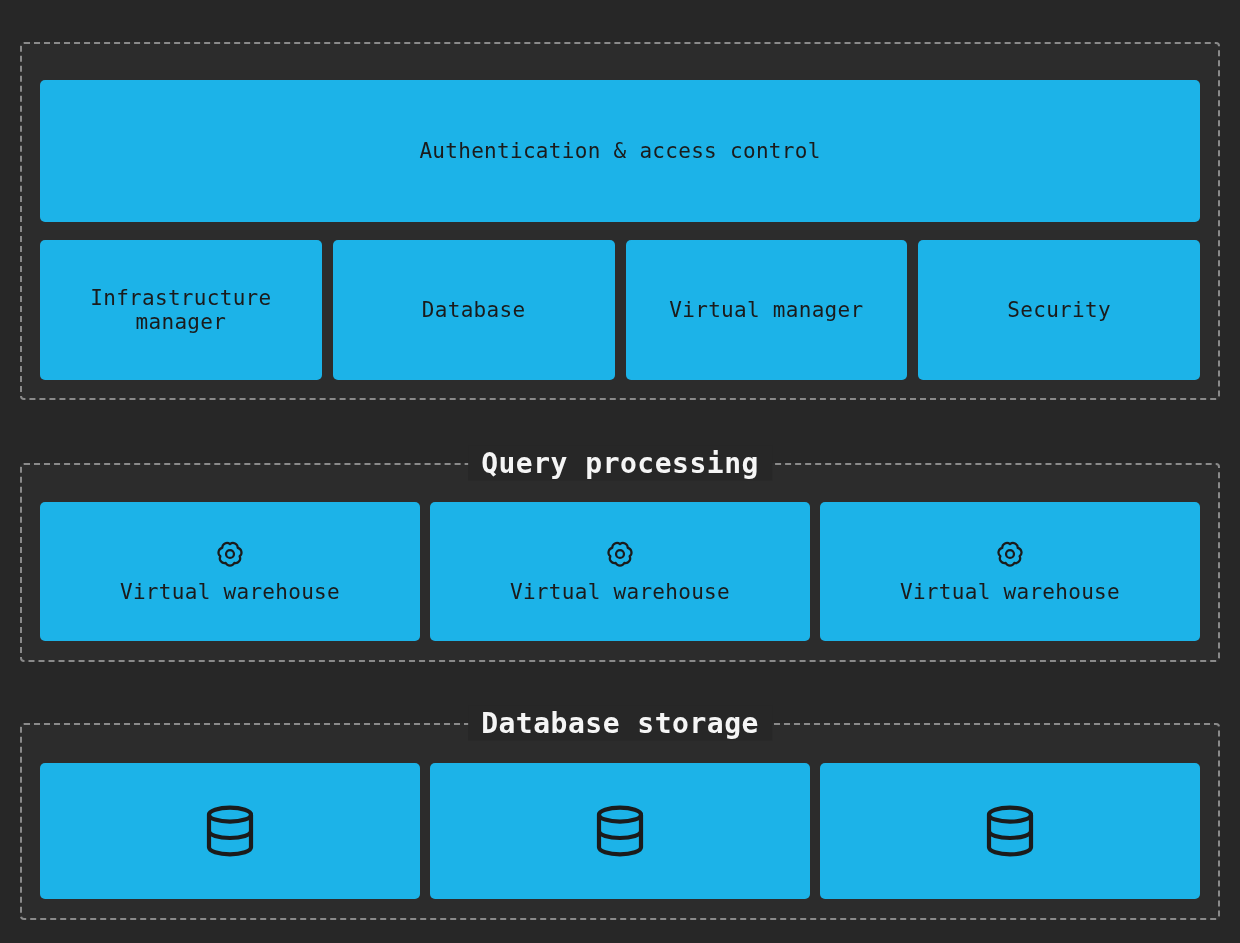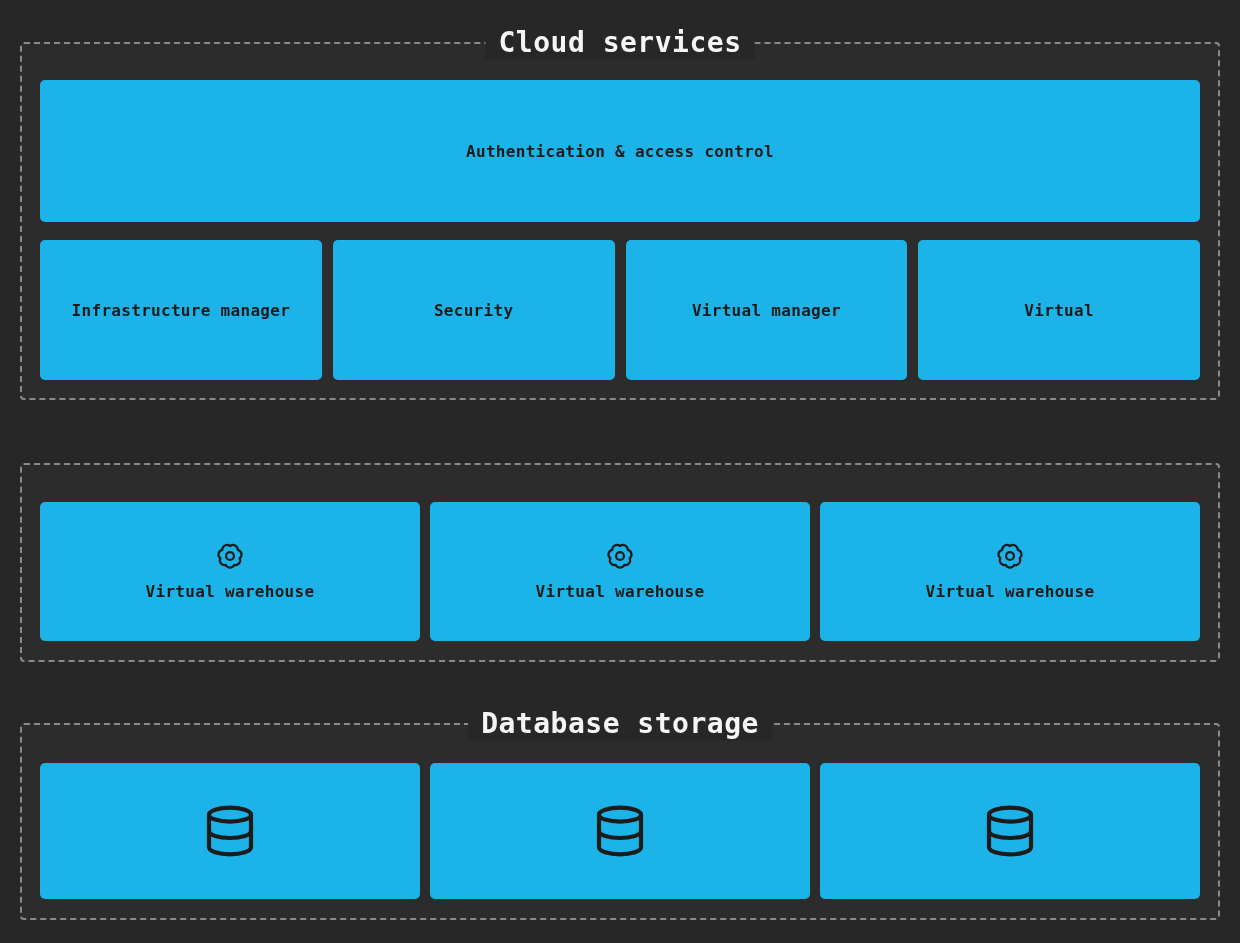--- a/index.html
+++ b/index.html
@@ -44,62 +44,62 @@
     background: #1cb3e8;
     border-radius: 5px;
     color: #1b1b1b;
     display: flex;
     flex-direction: column;
     align-items: center;
     justify-content: center;
     text-align: center;
   }
   .node-label {
-    font-size: 16px;
-    font-weight: bold;
+    font-size: 21px;
+    font-weight: normal;
     letter-spacing: 0.3px;
   }
   .h-auth { height: 142px; }
   .h-svc  { height: 140px; text-align: center; }
   .h-vw   { height: 139px; gap: 12px; }
   .h-db   { height: 136px; }
 
   .icon svg { display: block; }
   .gear-icon svg { width: 28px; height: 28px; }
   .db-icon svg { width: 56px; height: 58px; }
 </style>
 </head>
 <body>
 
 <div class="page">
 
   <section class="section section-1">
-    <div class="section-title">Cloud services</div>
     <div class="row row-1">
       <div class="node h-auth">
         <span class="node-label">Authentication &amp; access control</span>
       </div>
     </div>
     <div class="row row-4">
       <div class="node h-svc">
         <span class="node-label">Infrastructure manager</span>
       </div>
       <div class="node h-svc">
-        <span class="node-label">Security</span>
+        <span class="node-label">Database</span>
       </div>
       <div class="node h-svc">
         <span class="node-label">Virtual manager</span>
       </div>
       <div class="node h-svc">
-        <span class="node-label">Virtual</span>
+        <span class="node-label">Security</span>
       </div>
     </div>
   </section>
 
   <section class="section section-2">
+    <div class="section-title">Query processing</div>
     <div class="row row-3">
 
       <div class="node h-vw">
         <span class="icon gear-icon">
           <svg viewBox="0 0 24 24" fill="none" stroke="#1b1b1b" stroke-width="1.9" stroke-linecap="round" stroke-linejoin="round">
             <path d="M15.67 19.62 A4 4 0 0 1 8.33 19.62 A4 4 0 0 1 3.76 13.88 A4 4 0 0 1 5.39 6.73 A4 4 0 0 1 12 3.55 A4 4 0 0 1 18.61 6.73 A4 4 0 0 1 20.24 13.88 A4 4 0 0 1 15.67 19.62 Z"></path>
             <circle cx="12" cy="12" r="3.4"></circle>
           </svg>
         </span>
         <span class="node-label">Virtual warehouse</span>

